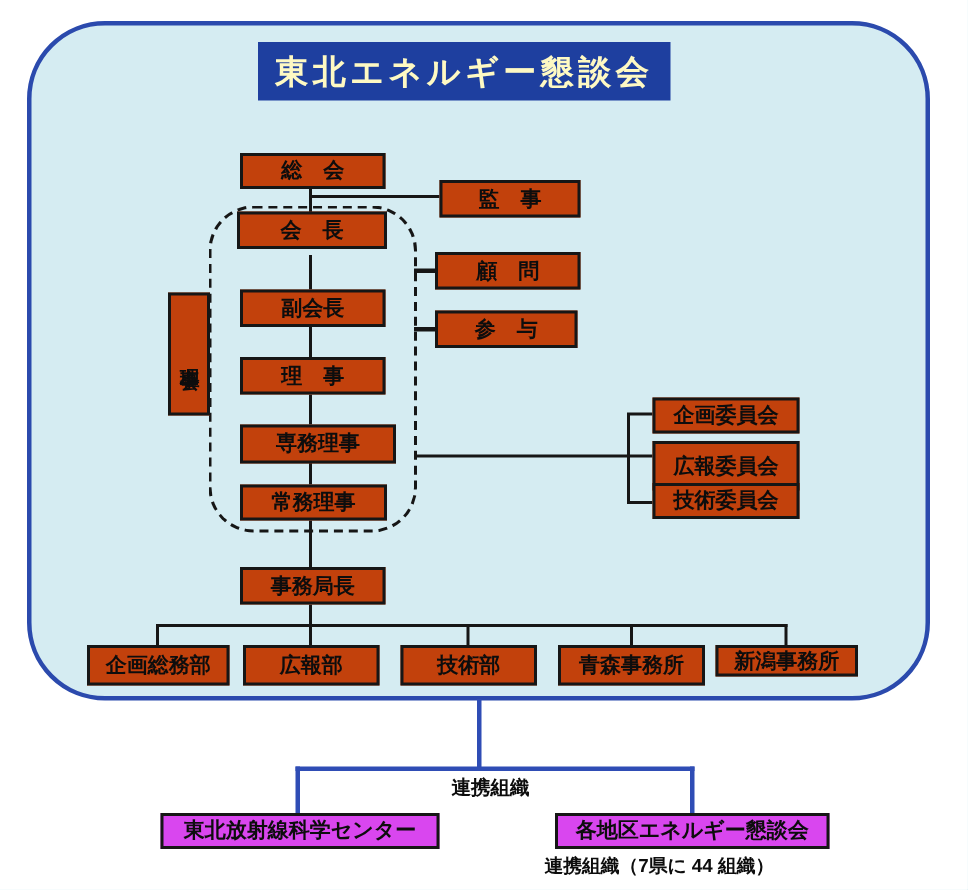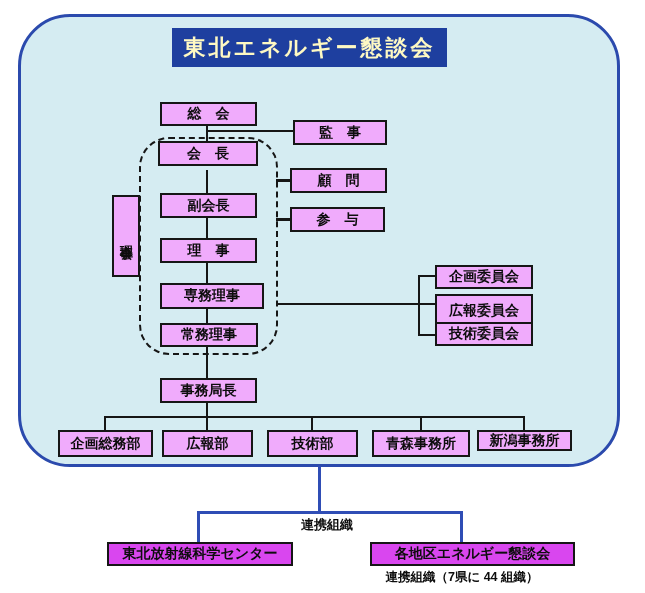--- a/index.html
+++ b/index.html
@@ -3,34 +3,34 @@
 <meta charset="utf-8">
 <style>
   html,body{margin:0;padding:0;background:#ffffff;}
   body{font-family:"Liberation Sans","DejaVu Sans",sans-serif;}
   .canvas{position:relative;width:645px;height:593px;background:#ffffff;overflow:hidden;}
   .panel{position:absolute;left:18px;top:14px;width:596px;height:447px;background:#d5ecf2;
          border:3px solid #2b4aad;border-radius:52px;}
   .title{position:absolute;left:172px;top:28px;width:275px;height:39px;background:#1e3f9f;
          color:#fef9c3;font-weight:bold;font-size:22px;letter-spacing:3px;
          display:flex;align-items:center;justify-content:center;}
-  .obox{position:absolute;background:#f0abfc;border:2px solid #161616;box-sizing:border-box;
+  .obox{position:absolute;background:#c2410c;border:2px solid #161616;box-sizing:border-box;
         display:flex;align-items:center;justify-content:center;
         font-weight:bold;font-size:14px;color:#0d0d0d;white-space:nowrap;}
   .vbox{writing-mode:vertical-rl;text-orientation:upright;font-size:13px;letter-spacing:1px;}
   .ybox{position:absolute;background:#d946ef;border:2px solid #161616;box-sizing:border-box;
         display:flex;align-items:center;justify-content:center;
         font-weight:bold;font-size:14px;color:#0d0d0d;white-space:nowrap;}
   .dashed{position:absolute;left:139px;top:137px;width:139px;height:218px;
           border:2px dashed #161616;border-radius:30px;box-sizing:border-box;}
   .ln{position:absolute;background:#161616;}
   .bl{position:absolute;background:#2f4db5;}
   .link-label{position:absolute;left:288px;top:516px;width:78px;text-align:center;
               font-weight:bold;font-size:13px;color:#0d0d0d;}
-  .caption{position:absolute;left:363px;top:569px;width:198px;text-align:center;
+  .caption{position:absolute;left:363px;top:569px;width:198px;text-align:left;
            font-weight:bold;font-size:12.5px;color:#0d0d0d;white-space:nowrap;}
 </style>
 </head>
 <body>
 
 <div class="canvas">
 
   <div class="panel"></div>
 
   <div class="title">東北エネルギー懇談会</div>
@@ -80,16 +80,16 @@
   <div class="obox" style="left:435px;top:322px;width:98px;height:24px">技術委員会</div>
 
   <div class="obox" style="left:58px;top:430px;width:95px;height:27px">企画総務部</div>
   <div class="obox" style="left:162px;top:430px;width:91px;height:27px">広報部</div>
   <div class="obox" style="left:267px;top:430px;width:91px;height:27px">技術部</div>
   <div class="obox" style="left:372px;top:430px;width:98px;height:27px">青森事務所</div>
   <div class="obox" style="left:477px;top:430px;width:95px;height:21px">新潟事務所</div>
 
   <div class="link-label">連携組織</div>
   <div class="ybox" style="left:107px;top:542px;width:186px;height:24px">東北放射線科学センター</div>
-  <div class="ybox" style="left:370px;top:542px;width:205px;height:24px">各地区エネルギー懇談会</div>
+  <div class="ybox" style="left:370px;top:542px;width:183px;height:24px">各地区エネルギー懇談会</div>
   <div class="caption">連携組織（7県に 44 組織）</div>
 
 </div>
 
 </body></html>

